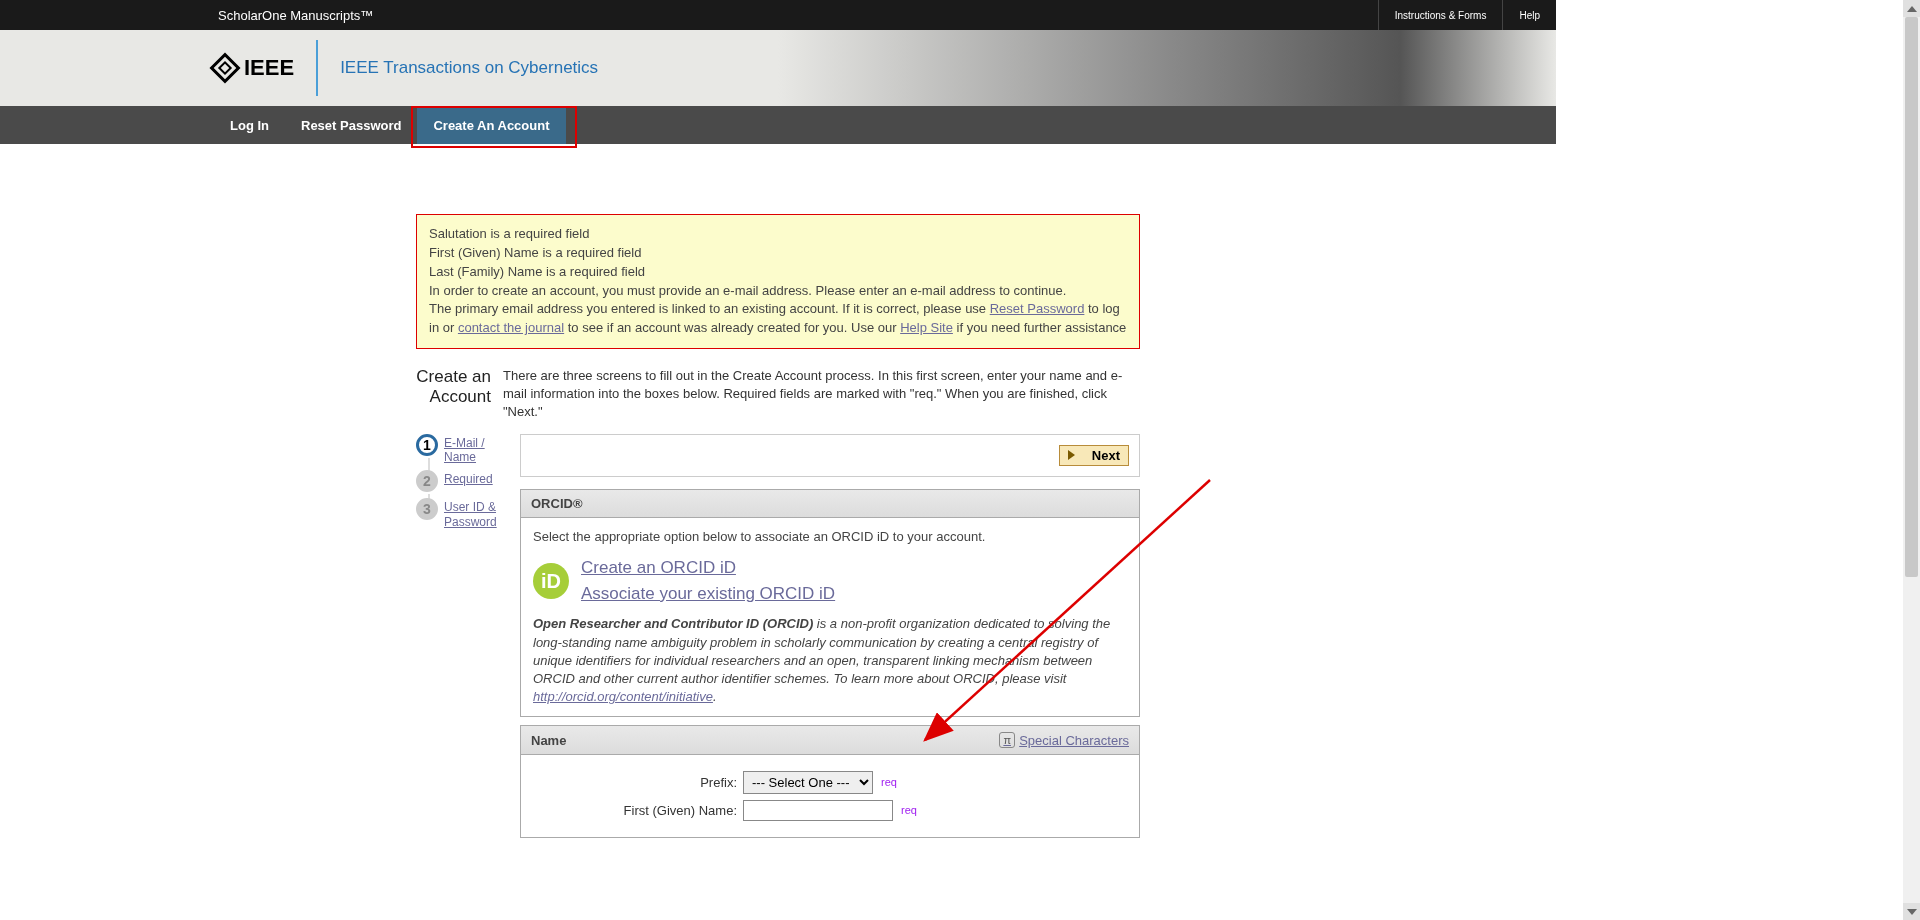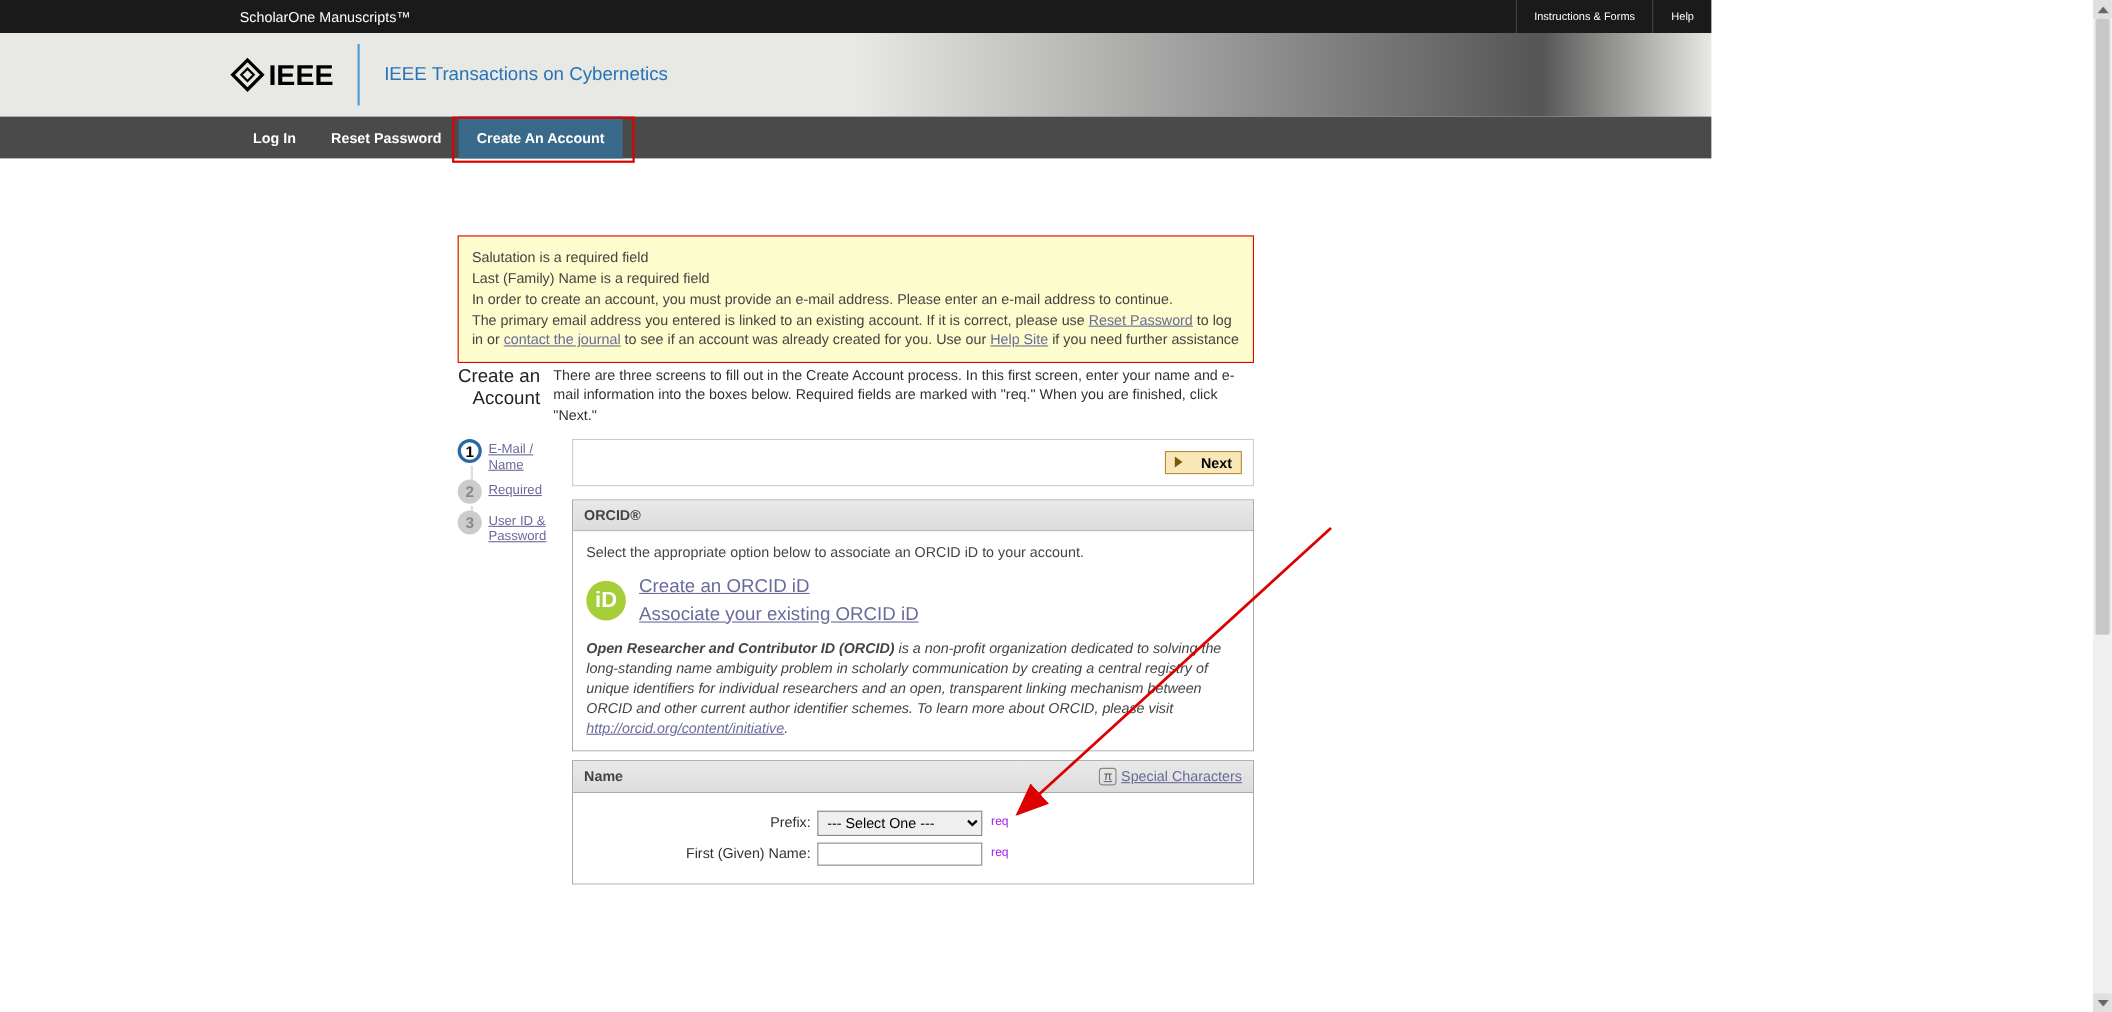--- a/index.html
+++ b/index.html
@@ -3,31 +3,31 @@
 <meta charset="utf-8">
 <style>
 * { box-sizing: border-box; margin: 0; padding: 0; }
 body { font-family: Arial, sans-serif; font-size: 13px; color: #333; background: #fff; overflow: hidden; }
 .viewport { width: 1556px; height: 920px; position: relative; overflow-y: auto; overflow-x: hidden; }
 .topbar { height: 30px; background: #1a1a1a; display: flex; align-items: center; padding-left: 218px; }
 .topbar-brand { color: #fff; font-size: 13px; }
 .topbar-right { margin-left: auto; display: flex; height: 100%; }
 .topbar-link { color: #fff; padding: 0 16px; display: flex; align-items: center; border-left: 1px solid #444; font-size: 10px; cursor: pointer; }
 .header { height: 76px; background: linear-gradient(90deg, #e8e8e5 0%, #e8e8e5 50%, #8a8a8a 75%, #555 90%, #e8e8e5 100%); display: flex; align-items: center; padding-left: 214px; }
-.logo { display: flex; align-items: center; font-weight: bold; font-size: 26px; color: #000; }
+.logo { display: flex; align-items: center; font-weight: bold; font-size: 22px; color: #000; }
 .logo-diamond { width: 22px; height: 22px; transform: rotate(45deg); border: 3px solid #000; margin-right: 8px; position: relative; }
 .logo-diamond::before { content: ''; position: absolute; inset: 3px; border: 2px solid #000; }
 .divider-v { width: 2px; height: 56px; background: #4a9fd8; margin: 0 22px; }
 .journal-name { color: #2673b5; font-size: 17px; }
 .nav { height: 38px; background: #4a4a4a; display: flex; align-items: stretch; padding-left: 214px; }
 .nav-item { color: #fff; font-weight: bold; padding: 0 16px; display: flex; align-items: center; cursor: pointer; font-size: 13px; }
 .nav-item.active { background: #3a6a8a; }
 .red-focus { position: absolute; border: 2px solid #d00; pointer-events: none; }
 .content { padding: 70px 0 0 416px; width: 1140px; }
-.alert { border: 1px solid #d00; background: #fcfccc; padding: 10px 12px; margin-bottom: 2px; color: #444; line-height: 1.45; }
+.alert { border: 1px solid #d00; background: #fcfccc; padding: 10px 12px; margin-bottom: 18px; color: #444; line-height: 1.45; }
 .alert a { color: #6a6a9a; text-decoration: underline; }
 .two-col { display: flex; gap: 12px; margin-bottom: 12px; }
 .sec-title { width: 75px; text-align: right; font-size: 17px; color: #222; }
 .sec-body { flex: 1; font-size: 13px; color: #333; line-height: 1.4; }
 .wizard-row { display: flex; gap: 14px; }
 .steps { width: 90px; }
 .step { display: flex; align-items: flex-start; margin-bottom: 6px; position: relative; }
 .step-num { width: 22px; height: 22px; border-radius: 50%; background: #ccc; color: #888; display: flex; align-items: center; justify-content: center; font-weight: bold; font-size: 14px; flex-shrink: 0; margin-right: 6px; border: 2px solid #ccc; }
 .step.current .step-num { background: #fff; border: 3px solid #2a6aa0; color: #000; }
 .step-label { color: #6a6a9a; text-decoration: underline; font-size: 12px; line-height: 1.2; cursor: pointer; padding-top: 2px; }
@@ -43,21 +43,21 @@
 .orcid-badge { width: 36px; height: 36px; border-radius: 50%; background: #a6ce39; color: #fff; display: flex; align-items: center; justify-content: center; font-weight: bold; font-size: 20px; flex-shrink: 0; }
 .orcid-links a { color: #6a6a9a; text-decoration: underline; display: block; margin: 2px 0; font-size: 17px; cursor: pointer; }
 .panel-body em { font-style: italic; }
 .panel-body strong { font-weight: bold; }
 .panel-body a.inline { color: #6a6a9a; text-decoration: underline; }
 .special-chars { margin-left: auto; display: flex; align-items: center; gap: 4px; color: #6a6a9a; text-decoration: underline; font-weight: normal; cursor: pointer; font-size: 13px; }
 .pi-icon { width: 16px; height: 16px; border: 1px solid #888; border-radius: 3px; display: flex; align-items: center; justify-content: center; font-size: 11px; text-decoration: none; color: #555; }
 .form-row { display: flex; align-items: center; margin: 6px 0; }
 .form-label { width: 210px; text-align: right; padding-right: 6px; color: #333; }
 .form-row select, .form-row input[type=text] { border: 1px solid #888; padding: 2px 4px; font-size: 13px; }
-.form-row select { width: 150px; }
+.form-row select { width: 130px; }
 .form-row input[type=text] { width: 150px; }
 .req { color: #a020f0; font-size: 11px; margin-left: 8px; }
 .scrollbar { position: fixed; right: 0; top: 0; width: 17px; height: 920px; background: #f0f0f0; display: flex; flex-direction: column; }
 .sb-btn { height: 17px; background: #e0e0e0; display: flex; align-items: center; justify-content: center; cursor: pointer; }
 .sb-arrow-up { width: 0; height: 0; border-left: 5px solid transparent; border-right: 5px solid transparent; border-bottom: 6px solid #666; }
 .sb-arrow-down { width: 0; height: 0; border-left: 5px solid transparent; border-right: 5px solid transparent; border-top: 6px solid #666; }
 .sb-track { flex: 1; position: relative; }
 .sb-thumb { position: absolute; top: 0; left: 2px; right: 2px; height: 560px; background: #c8c8c8; border-radius: 2px; cursor: pointer; }
 .arrow-svg { position: absolute; pointer-events: none; }
 </style>
@@ -88,20 +88,21 @@
     <div class="nav-item">Reset Password</div>
     <div class="nav-item active">Create An Account</div>
   </div>
 
   <div class="red-focus" style="left:411px; top:106px; width:166px; height:42px;"></div>
 
   <div class="content">
 
     <div class="alert">
       <div>Salutation is a required field</div>
+      <div>First (Given) Name is a required field</div>
       <div>Last (Family) Name is a required field</div>
       <div>In order to create an account, you must provide an e-mail address. Please enter an e-mail address to continue.</div>
       <div>
         <span>The primary email address you entered is linked to an existing account. If it is correct, please use </span><a>Reset Password</a><span> to log in or </span><a>contact the journal</a><span> to see if an account was already created for you. Use our </span><a>Help Site</a><span> if you need further assistance</span>
       </div>
     </div>
 
     <div class="two-col">
       <div class="sec-title">
         <div>Create an</div>

